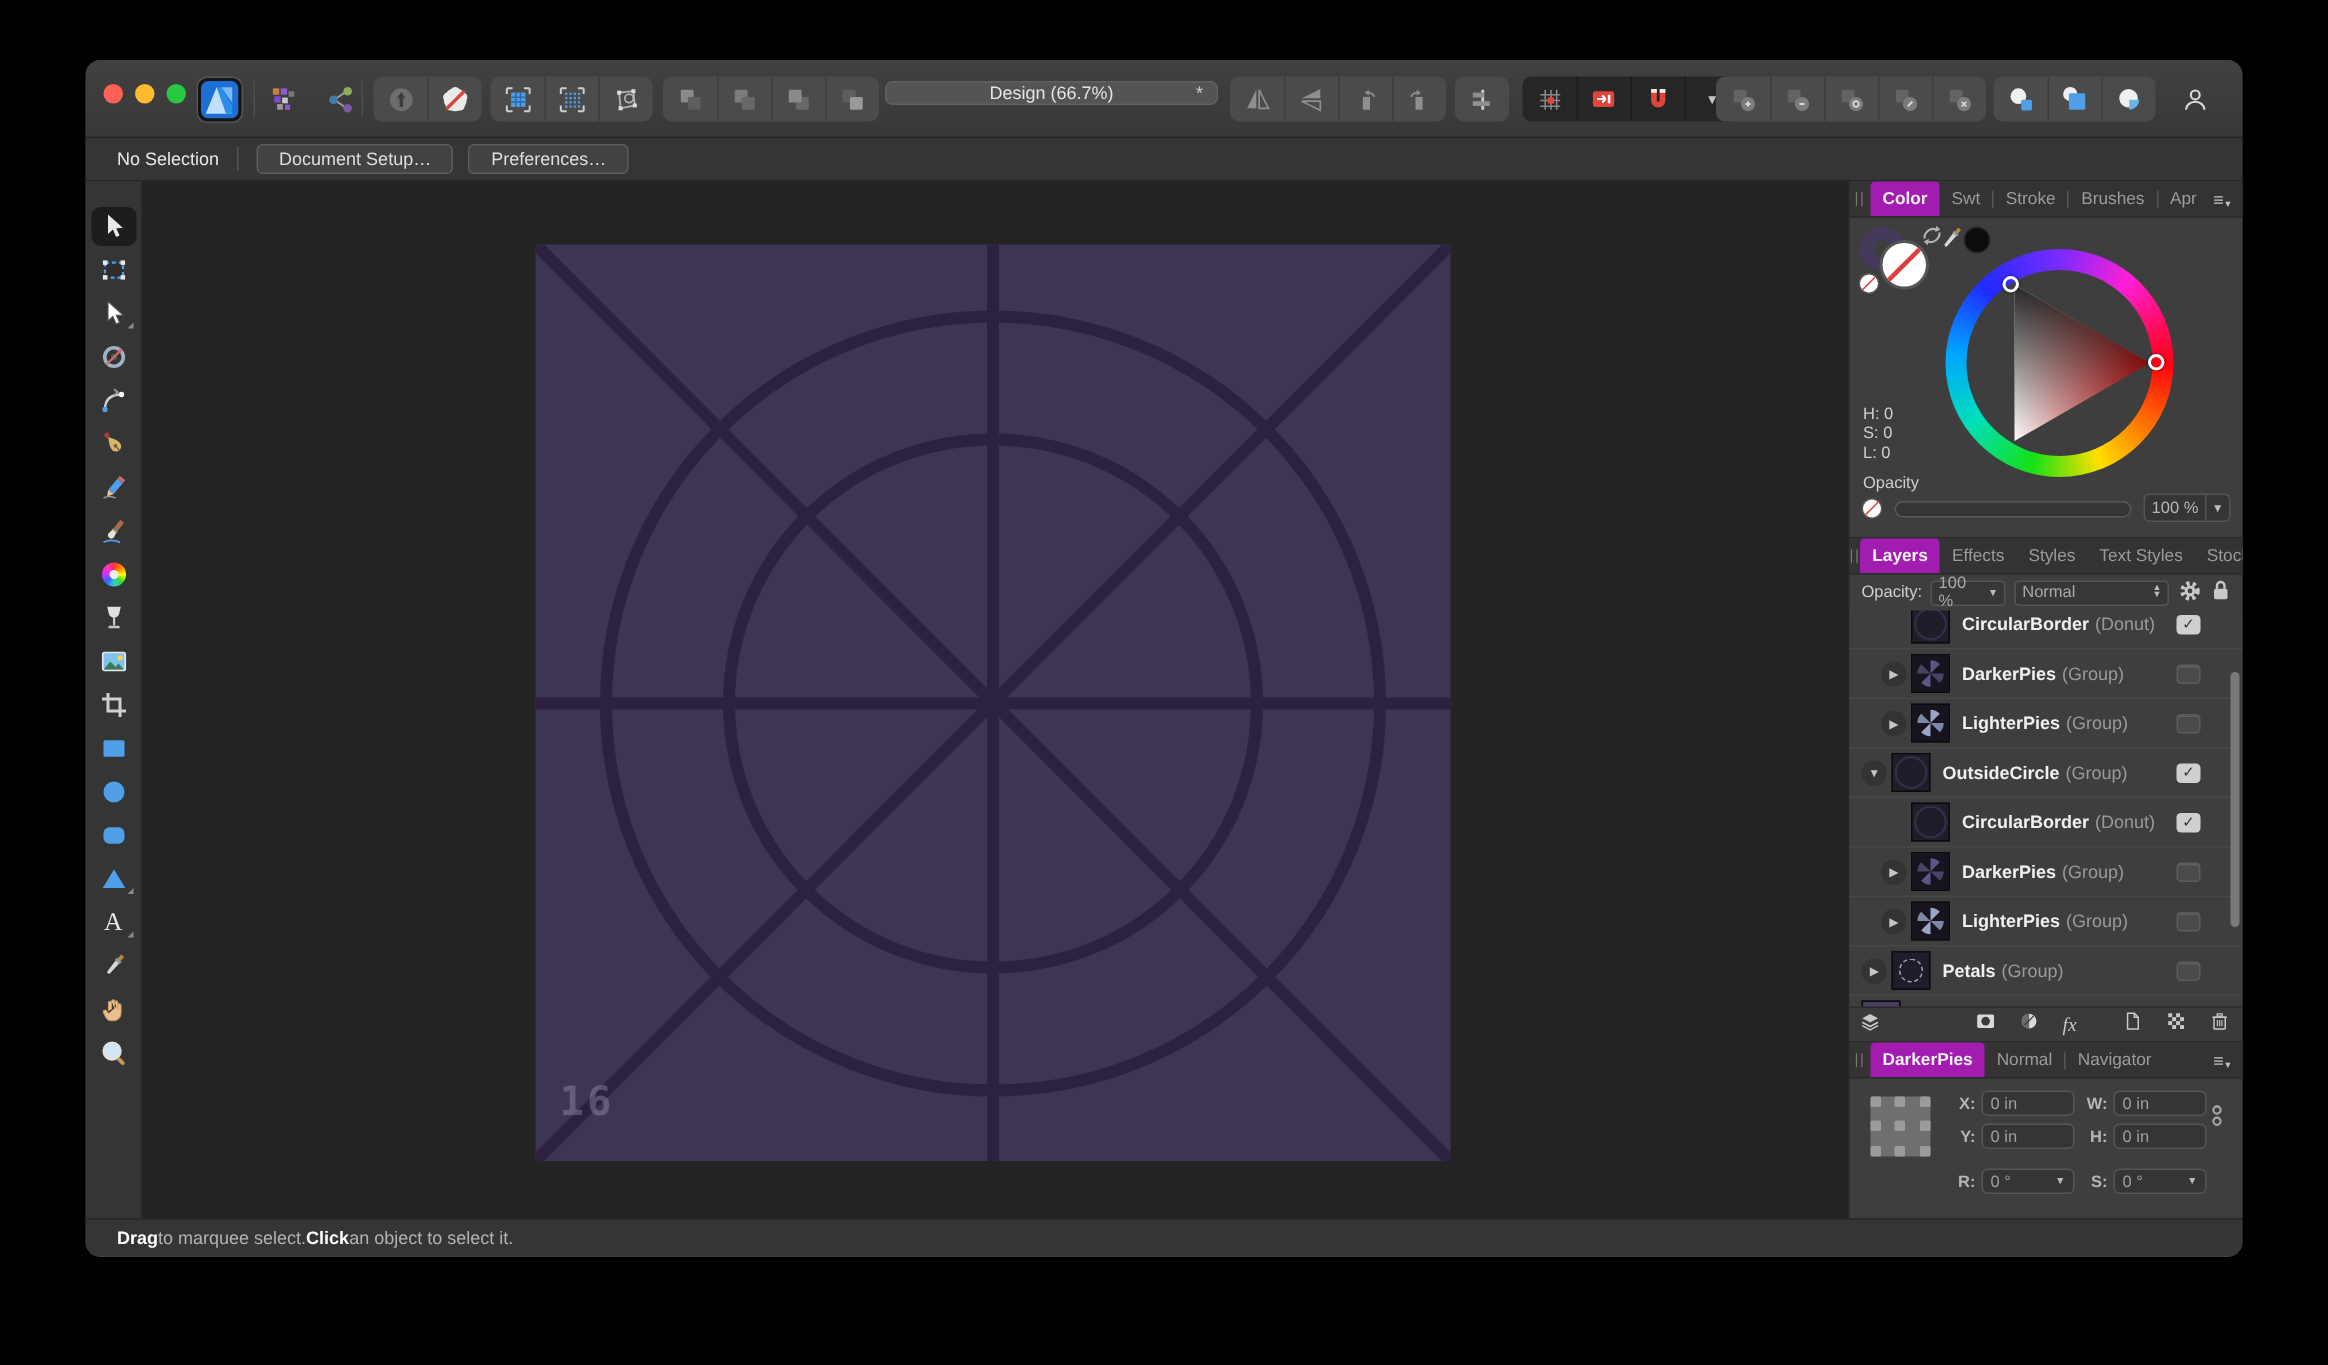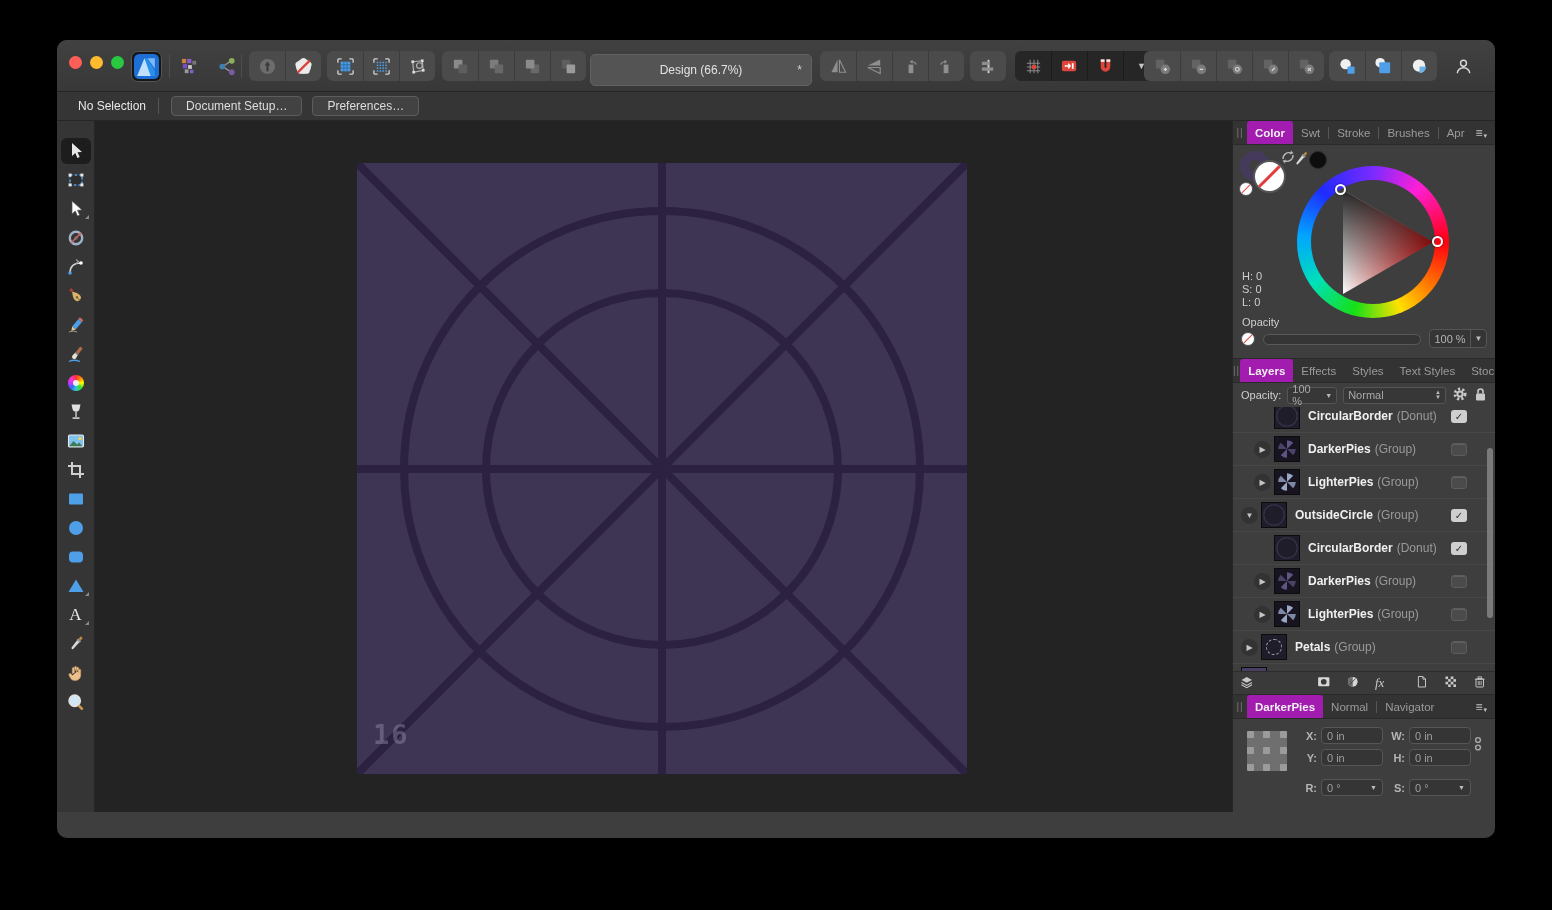--- a/index.html
+++ b/index.html
@@ -22,21 +22,21 @@
   .tgroup.bare{background:transparent;border-radius:0;}
   .tgroup.dark{background:#262626;}
   .tbtn{width:36px;height:30px;display:flex;align-items:center;justify-content:center;position:relative;}
   .tgroup:not(.bare) .tbtn+.tbtn{border-left:1px solid #3c3c3c;}
   .tgroup.dark .tbtn+.tbtn{border-left:1px solid #1b1b1b;}
   .tbtn svg{width:19px;height:19px;}
   .tg-library{left:120px;gap:14px;} .tg-library .tbtn{width:24px;}
   .tg-symbols{left:192px;} .tg-grids{left:270px;} .tg-arrange{left:385px;}
   .tg-transform{left:763px;} .tg-align{left:913px;} .tg-snapping{left:958px;}
   .tg-boolean{left:1087px;} .tg-insert{left:1272px;} .tg-account{left:1388px;}
-  .view-pill{position:absolute;left:533px;top:14px;width:222px;height:32px;background:#545454;
+  .view-pill{position:absolute;left:533px;top:14px;width:222px;height:16px;background:#545454;
     border:1px solid #616161;border-radius:5px;display:flex;align-items:center;justify-content:center;color:#e3e3e3;font-size:12px;}
   .view-pill .star{position:absolute;right:9px;color:#cfcfcf;font-size:12px;}
 
   
   .contextbar{height:29px;background:#353535;border-bottom:1px solid #262626;display:flex;align-items:center;padding-left:21px;gap:12px;}
   .ctx-status{color:#e8e8e8;font-size:12px;}
   .ctx-div{width:1px;height:16px;background:#555;}
   .ctx-btn{height:20px;padding:0 14px;background:#424242;border:1px solid #5d5d5d;border-radius:4px;
     color:#dedede;font-size:12px;display:flex;align-items:center;}
 
@@ -901,14 +901,20 @@
           <div class="chain">
             <svg width="10" height="18" viewBox="0 0 10 18">
                 <circle cx="5" cy="5" r="2.4" fill="none" stroke="#aaa" stroke-width="1.4"></circle>
                 <circle cx="5" cy="12.5" r="2.4" fill="none" stroke="#aaa" stroke-width="1.4"></circle>
               </svg>
           </div>
         </div>
       </div>
     </div>
 
+    <div class="statusbar" id="statusbar">
+        <b>Drag</b>
+        <span> to marquee select. </span>
+        <b>Click</b>
+        <span> an object to select it.</span>
+      </div>
   </div>
 </div>
 
 </body></html>

